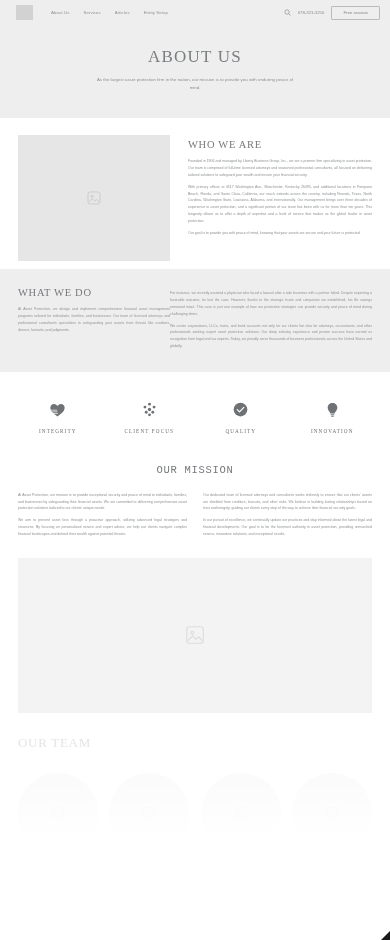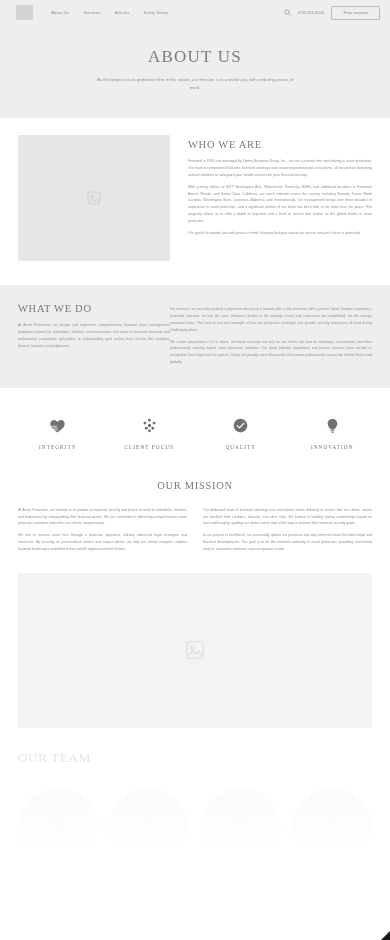--- a/index.html
+++ b/index.html
@@ -61,21 +61,21 @@
   .img-ph {
     background:#e6e6e6; display:flex;
     align-items:center; justify-content:center;
   }
   .img-ph.light { background:#f3f3f3; }
   .ph-icon { width:16px; height:16px; display:block; }
   .ph-icon.big { width:22px; height:22px; }
   .ph-icon svg, .ph-icon.big svg { width:100%; height:100%; display:block; }
 
   
-  .who { background:#fff; padding:17px 18px 24px; display:flex; gap:18px; }
+  .who { background:#fff; padding:17px 18px 8px; display:flex; gap:18px; }
   .who .left { width:152px; flex:none; }
   .who .img-ph { width:152px; height:126px; }
   .who .right { flex:1; padding-top:4px; }
   .who h2 { font-size:10.5px; margin-bottom:8px; }
 
   
   .what { background:#eeeeee; padding:18px 18px 22px; display:flex; }
   .what .left { width:152px; flex:none; }
   .what h2 { font-size:10.5px; margin-bottom:8px; }
   .what .right { flex:1; padding-top:3px; }
@@ -92,21 +92,21 @@
     margin-bottom:8px;
   }
   .value-icon svg { display:block; }
   .value-label {
     font-family:"Liberation Serif", serif;
     font-size:5.2px; letter-spacing:1.1px; color:#6f7275;
   }
 
   
   .mission { background:#fff; padding:0 18px 22px; }
-  .mission h2 { font-size:10.5px; text-align:center; margin-bottom:16px; }
+  .mission h2 { font-size:10.5px; text-align:center; margin-bottom:16px;font-family:Liberation Mono, monospace; }
   .mission-cols { display:flex; gap:16px; }
   .mission-cols > div { flex:1; }
   .mission .img-ph { width:100%; height:155px; margin-top:20px; }
 
   
   .team { background:#fff; padding:0 18px; position:relative; }
   .team h2 { font-size:13px; color:#e4e5e6; margin-bottom:22px; }
   .team-row { display:flex; justify-content:space-between; }
   .avatar {
     width:80px; height:80px; border-radius:50%;

